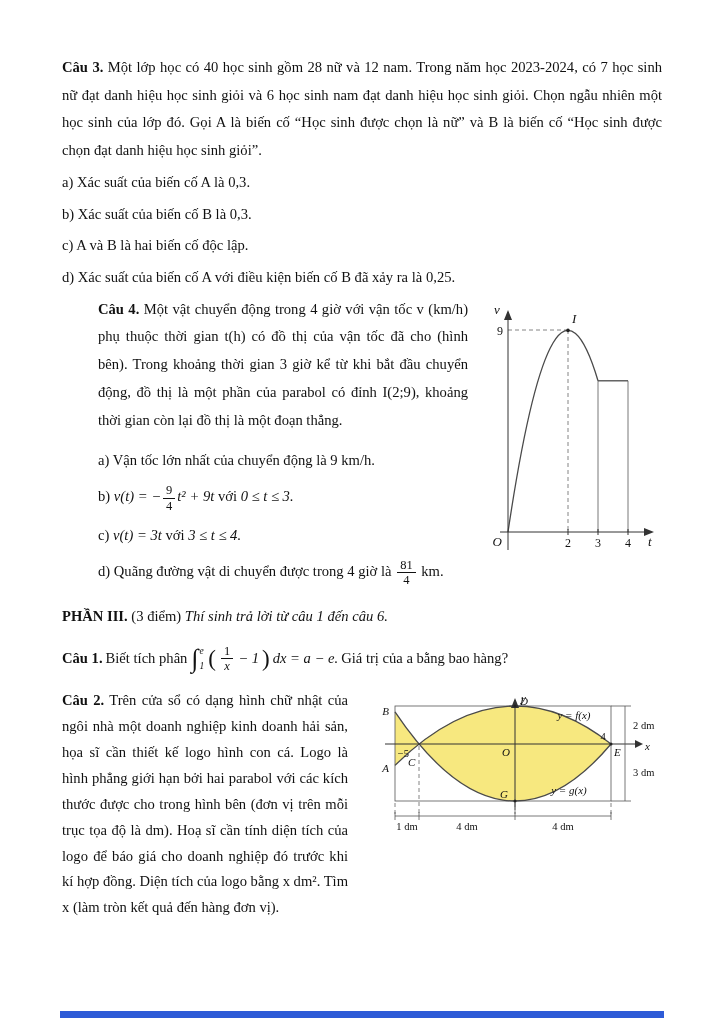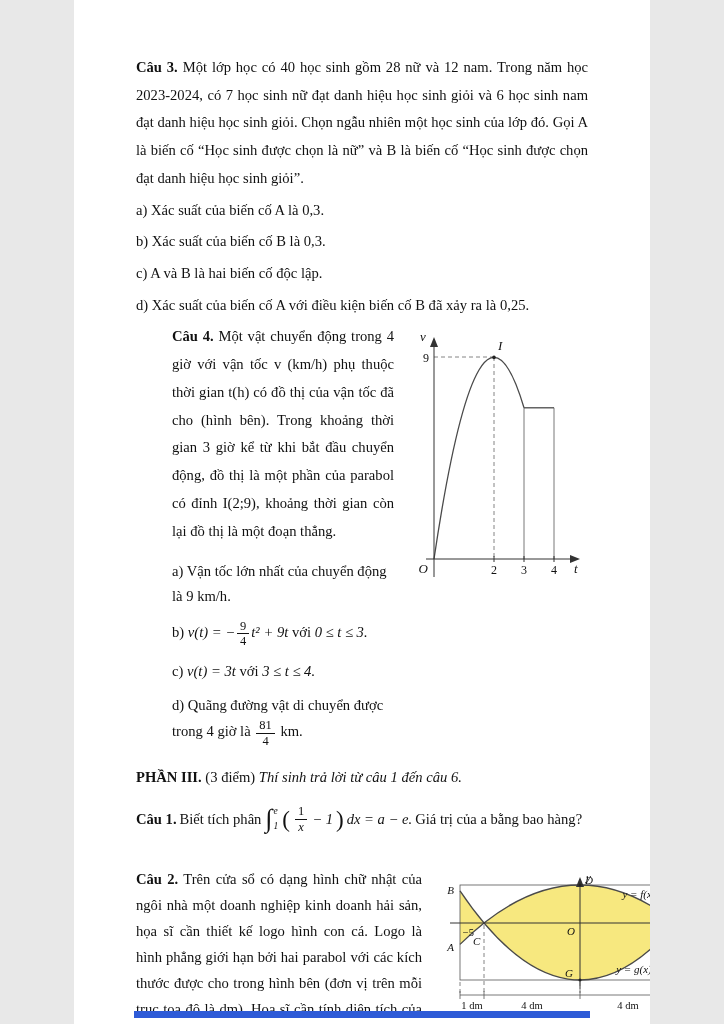--- a/index.html
+++ b/index.html
@@ -1,18 +1,18 @@
 <!DOCTYPE html>
 <html><head>
 <meta charset="utf-8">
 <style>
   html,body{margin:0;padding:0;background:#e8e8e8;}
   .page{
     position:relative;
-    width:576px;height:1024px;
+    width:724px;height:1024px;
     margin:0 auto;
     background:#ffffff;
     box-sizing:border-box;
     padding:54px 62px 0 62px;
     font-family:"Liberation Serif", serif;
     font-size:14.6px;
     color:#111;
     overflow:hidden;
   }
   p{margin:0;}
@@ -20,21 +20,21 @@
   .b{font-weight:bold;text-align:right;}
   .i{font-style:italic;}
   .mi{font-style:italic;}
   .item{margin-top:4px;line-height:1.9;}
   .item-sp{margin-top:10px;line-height:1.7;}
   .cau4-row{display:flex;gap:16px;margin-top:4px;margin-left:36px;}
   .cau4-left{flex:1;}
   .fig1-col{flex:0 0 auto;width:178px;padding-top:2px;}
   .phan3{margin-top:16px;line-height:1.8;}
   .cau1-line{margin-top:14px;line-height:1.6;display:flex;align-items:center;flex-wrap:wrap;gap:3px;}
-  .cau2-row{display:flex;gap:12px;margin-top:33px;}
+  .cau2-row{display:flex;gap:21px;margin-top:14px;}
   .cau2-left{flex:0 0 auto;width:286px;text-align:justify;line-height:1.78;}
   .fig2-col{flex:0 0 auto;width:302px;padding-top:4px;}
   .frac{display:inline-block;vertical-align:middle;text-align:center;margin:0 2px;}
   .fnum{display:block;font-size:12.5px;line-height:1.15;padding:0 3px;font-style:italic;}
   .fden{display:block;font-size:12.5px;line-height:1.15;padding:0 3px;border-top:1px solid #111;font-style:italic;}
   .fnum.up,.fden.up{font-style:normal;}
   .int-wrap{display:inline-flex;align-items:center;margin:0 1px;}
   .int-sign{font-size:26px;line-height:1;font-family:"Liberation Serif",serif;}
   .int-lims{display:inline-flex;flex-direction:column;justify-content:space-between;height:30px;font-size:9.5px;font-style:italic;margin-left:1px;}
   .bigp{font-size:23px;line-height:1;vertical-align:middle;font-weight:400;}

